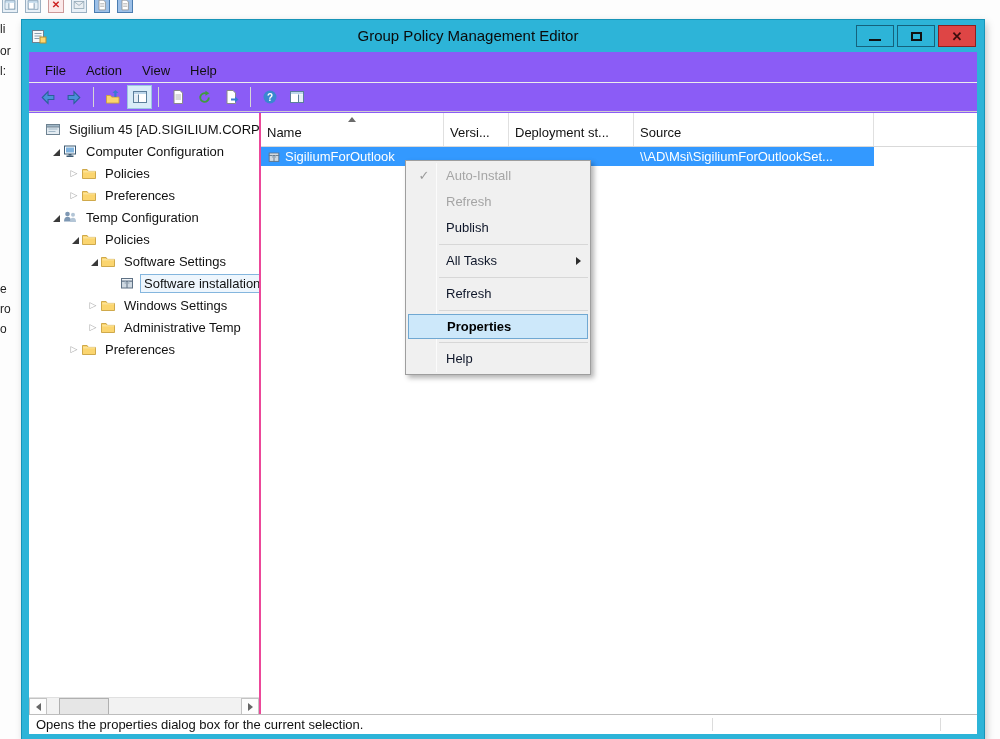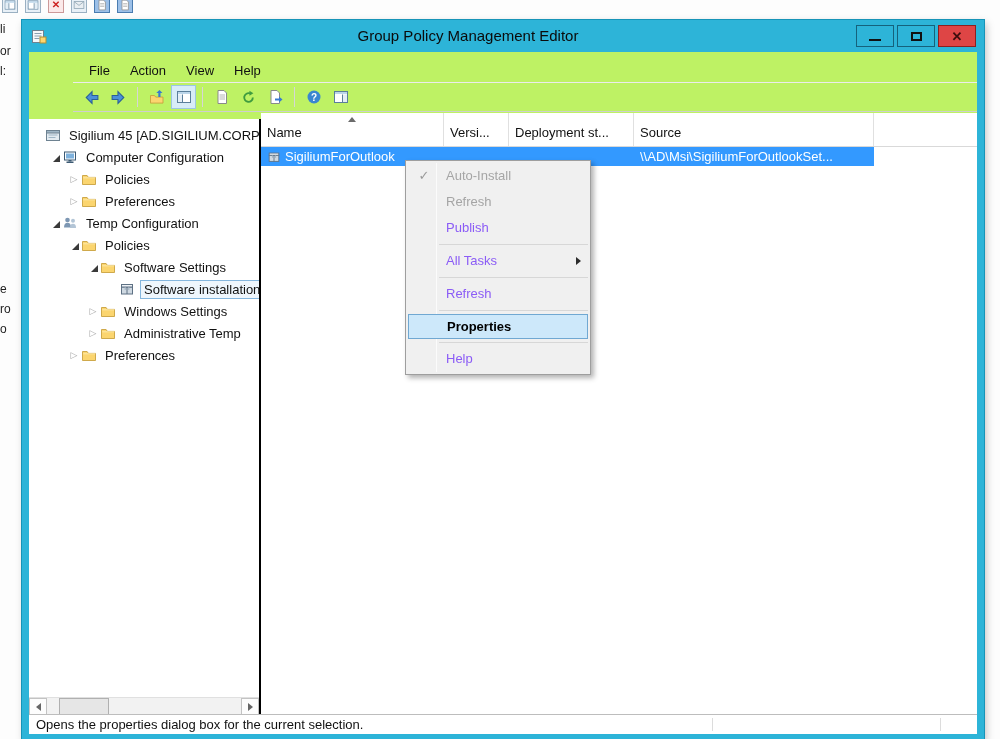--- a/index.html
+++ b/index.html
@@ -27,35 +27,35 @@
   .win-icon { position:absolute; left:9px; top:8px; width:16px; height:16px; }
   .title { position:absolute; left:60px; right:130px; top:0; height:32px; line-height:32px;
            text-align:center; font-size:15px; color:#0b0b0b; white-space:nowrap; overflow:hidden; }
   .win-buttons { position:absolute; right:8px; top:5px; display:flex; gap:3px; }
   .win-btn { width:38px; height:22px; border:1px solid #15627c; display:flex; align-items:center; justify-content:center; background:transparent; cursor:default; }
   .win-btn.close { background:#de4545; border-color:#8d1f1f; }
   .glyph-min { width:12px; height:2px; background:#111; margin-top:7px; }
   .glyph-max { width:11px; height:9px; border:2px solid #111; background:transparent; }
   .glyph-close { font-size:13px; font-weight:bold; color:#3c0d0d; line-height:1; }
 
-  .content { position:absolute; left:7px; right:7px; top:32px; bottom:7px; background:#bef264; overflow:hidden;padding-left:44px; }
+  .content { position:absolute; left:7px; right:7px; top:32px; bottom:7px; background:#8b5cf6; overflow:hidden; }
 
   .menubar { margin-top:6px; height:24px; display:flex; align-items:center; padding-left:6px; font-size:13px; }
   .menu-item { padding:3px 10px; }
 
   .toolbar { height:30px; display:flex; align-items:center; padding-left:6px; gap:2px;
              border-top:1px solid #ececec; border-bottom:1px solid #cfcfcf; }
   .tbtn { width:25px; height:24px; display:flex; align-items:center; justify-content:center; border:1px solid transparent; }
   .tbtn.pressed { background:#d8ecf8; border:1px solid #9cc6e2; }
   .tsep { width:1px; height:20px; background:#d6d6d6; margin:0 4px; }
 
   .main { position:absolute; left:0; right:0; top:61px; bottom:20px; display:flex; }
 
   
-  .tree-pane { width:232px; flex:none; position:relative; border-right:2px solid #000000; overflow:hidden; background:#fff;margin-top:6px; }
+  .tree-pane { width:232px; flex:none; position:relative; border-right:2px solid #ec4899; overflow:hidden; background:#fff; }
   .tree { padding-top:5px; }
   .tree-item { height:22px; display:flex; align-items:center; font-size:13px; white-space:nowrap; }
   .spacer { flex:none; display:block; }
   .expander { flex:none; width:14px; text-align:center; }
   .exp-closed { color:#a6a6a6; font-size:9px; line-height:22px; }
   .exp-open { display:inline-block; width:0; height:0; border-bottom:7px solid #3a3a3a; border-left:7px solid transparent; margin-left:3px; }
   .ticon { flex:none; width:16px; height:16px; margin-right:5px; }
   .tlabel { padding:1px 3px; }
   .tlabel.selected { border:1px solid #84b6de; background:#eef6fd; }
 
@@ -81,21 +81,21 @@
 
   
   .statusbar { position:absolute; left:0; right:0; bottom:0; height:20px; background:#fff;
                border-top:1px solid #bdbdbd; display:flex; align-items:center; padding-left:7px; font-size:13px; }
   .sdiv { position:absolute; top:3px; bottom:3px; width:1px; background:#dcdcdc; }
 
   
   .cmenu { position:absolute; left:405px; top:160px; width:186px; background:#f0f0f0;
            border:1px solid #9e9e9e; box-shadow:3px 3px 5px rgba(0,0,0,.3); padding:2px 0; z-index:50; font-size:13px; }
   .cmenu .gutter-line { position:absolute; left:30px; top:2px; bottom:2px; width:1px; background:#e1e1e1; border-right:1px solid #fbfbfb; }
-  .citem { position:relative; height:26px; line-height:26px; padding-left:40px; color:#8b5cf6; white-space:nowrap; }
+  .citem { position:relative; height:26px; line-height:26px; padding-left:40px; color:#0f172a; white-space:nowrap; }
   .citem.disabled { color:#a5a5a5; }
   .citem .check { position:absolute; left:8px; top:0; width:20px; text-align:center; color:#9a9a9a; font-size:13px; }
   .citem .sub-arrow { position:absolute; right:9px; top:9px; width:0; height:0;
                       border-left:5px solid #2c2c2c; border-top:4px solid transparent; border-bottom:4px solid transparent; }
   .citem.highlight { margin:0 2px; padding-left:38px; height:25px; line-height:23px;
                      background:#cde8fa; border:1px solid #70a8d2; font-weight:bold; color:#000; }
   .csep { height:1px; background:#d7d7d7; margin:3px 2px 3px 33px; }
 
   .hidden-defs { position:absolute; width:0; height:0; overflow:hidden; }
   svg { display:block; }

